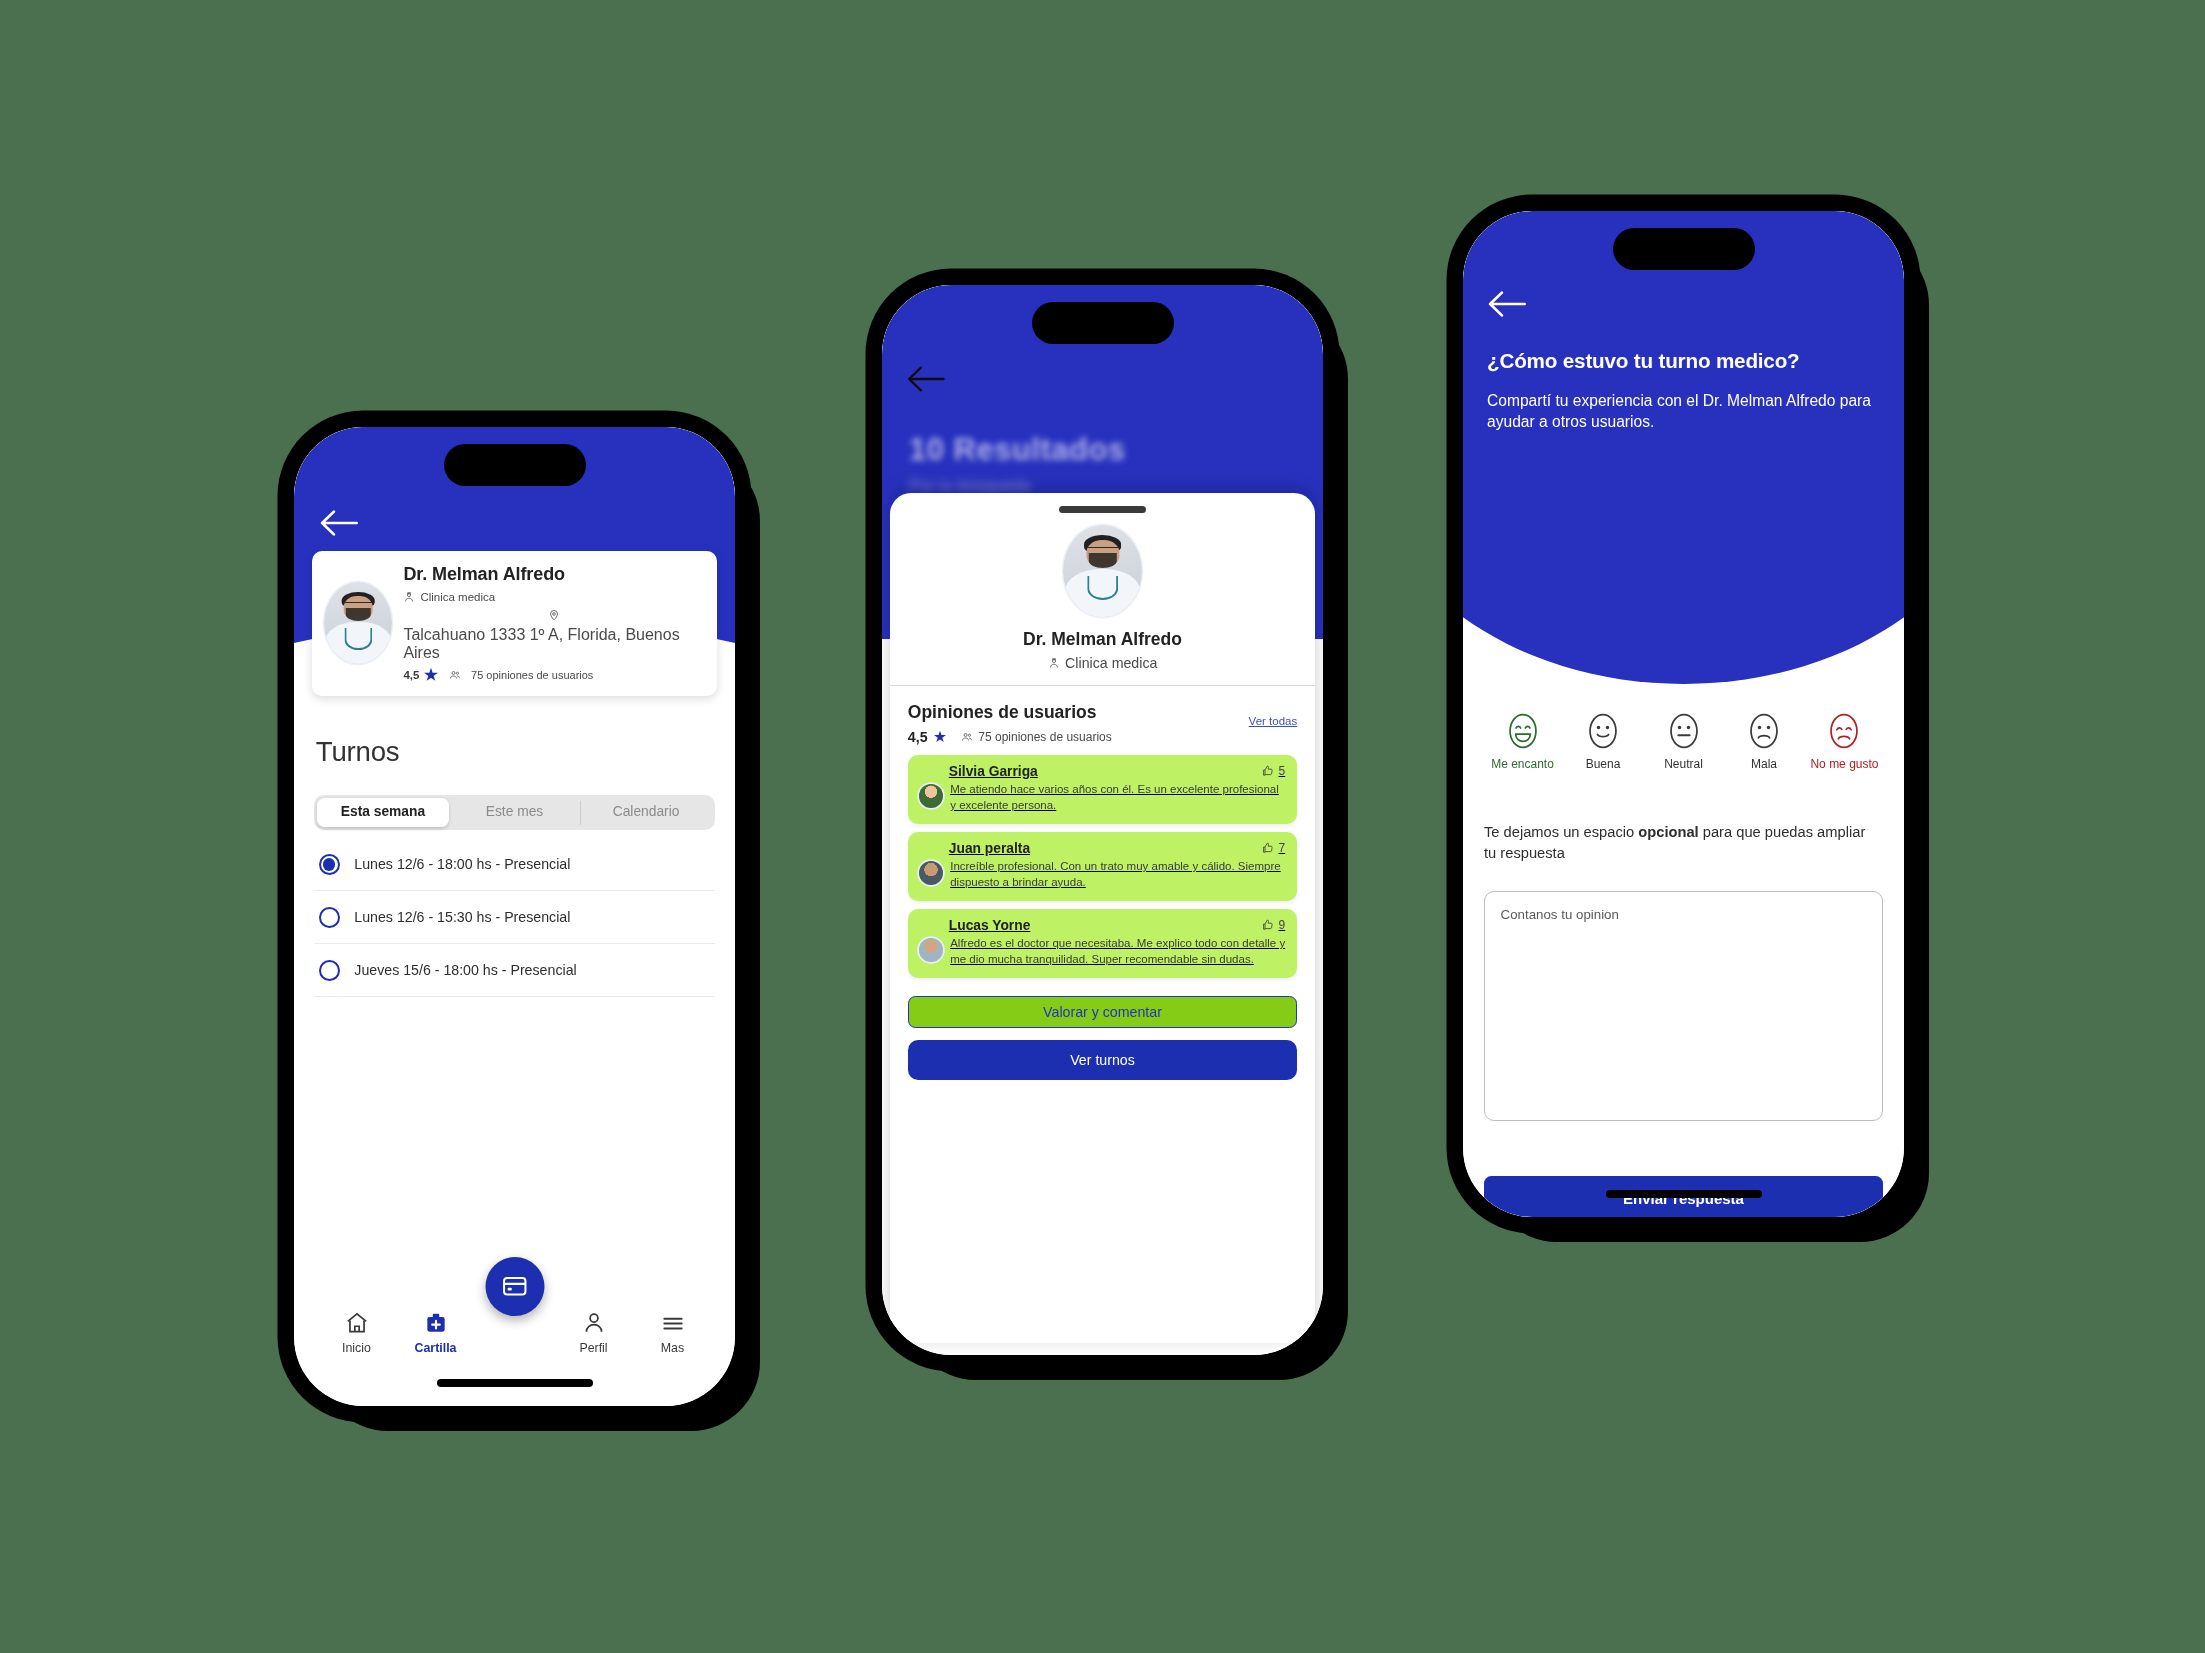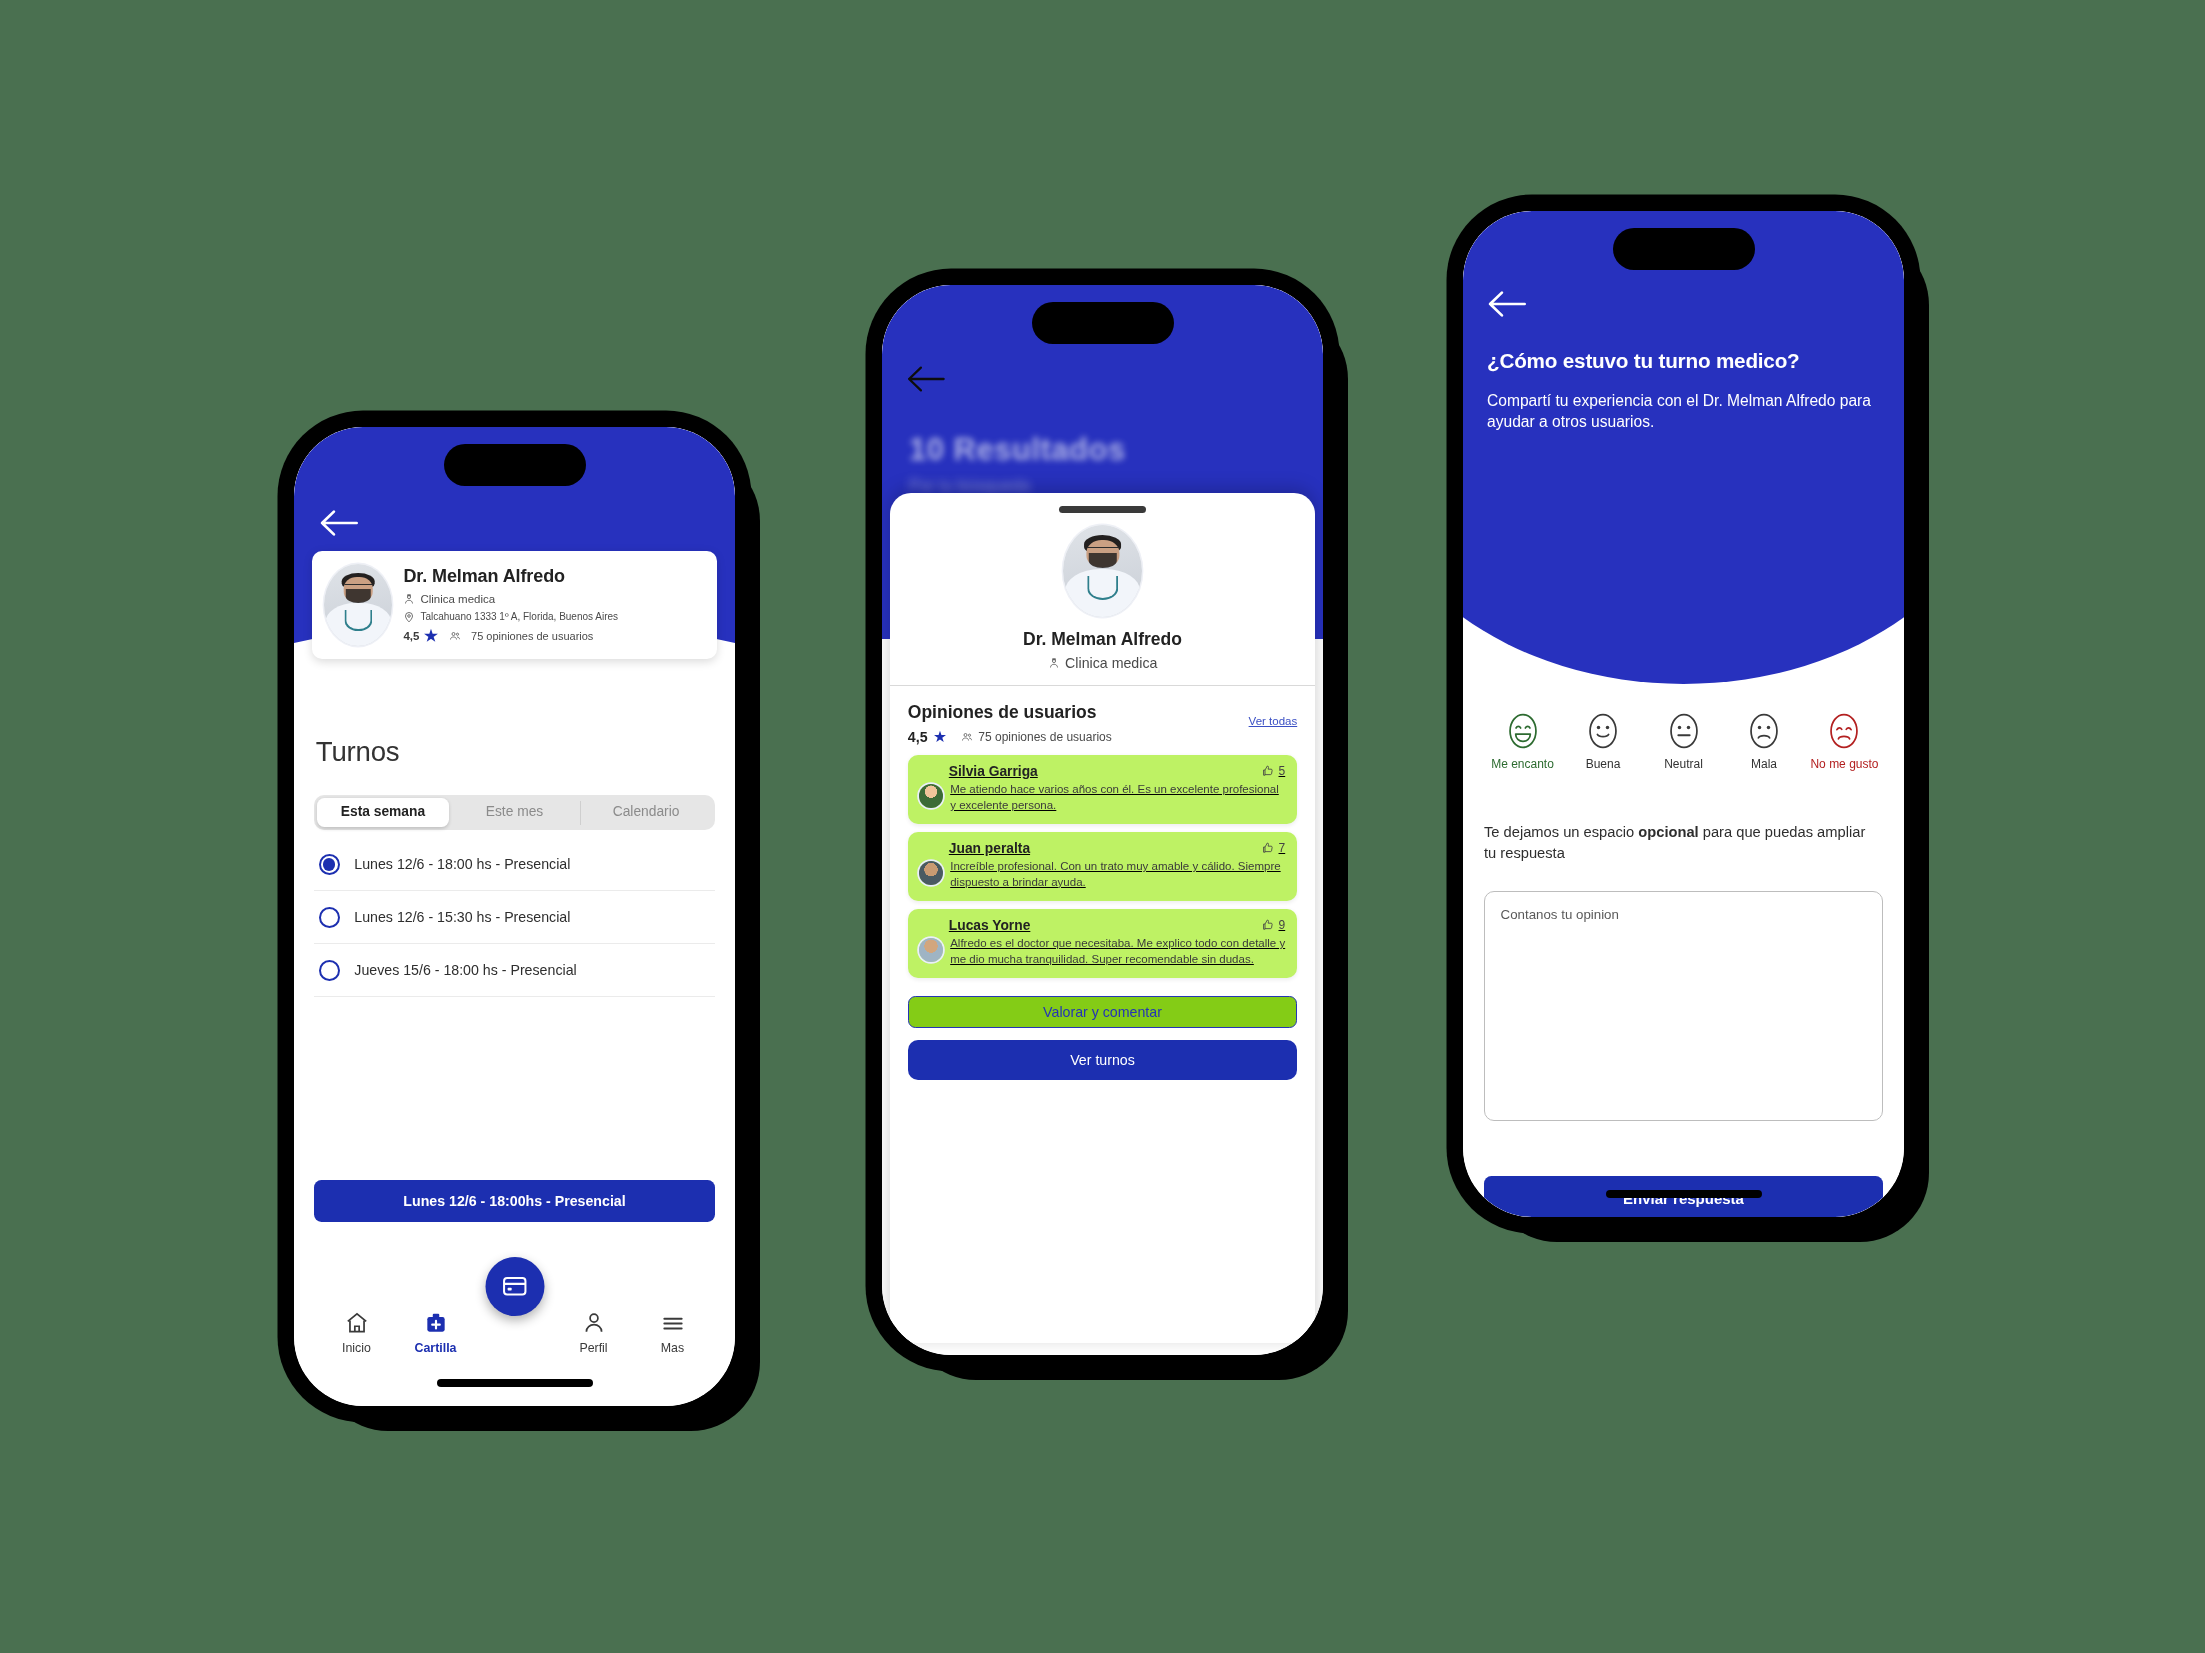--- a/index.html
+++ b/index.html
@@ -87,21 +87,21 @@
     width:36%;height:16%;background:#2b2724;border-radius:0 0 50% 50%;opacity:.88;}
   .docphoto .glass{position:absolute;top:24%;left:50%;transform:translateX(-50%);
     width:40%;height:8%;border-top:1.4px solid #2c2c2c;}
   .docphoto .coat{position:absolute;bottom:0;left:50%;transform:translateX(-50%);
     width:96%;height:52%;background:#f2f5fa;border-radius:46% 46% 0 0;}
   .docphoto .ste{position:absolute;bottom:18%;left:50%;transform:translateX(-50%);
     width:40%;height:26%;border:2.3px solid #2f7f8c;border-top:none;border-radius:0 0 50% 50%;}
   .docinfo { flex:1; min-width:0; }
   .docname { font-size:18px;font-weight:700;color:#222;margin-bottom:6.4px;letter-spacing:-0.1px; }
   .docrow { display:flex;align-items:center;gap:5px;font-size:11.5px;color:#4a4a4a;margin-bottom:5.5px; }
-  .docrow.small { font-size:10px; }
+  .docrow.small { font-size:16px;flex-direction:column; }
   .rating { display:flex;align-items:center;gap:4.6px;font-size:11.5px;color:#3a3a3a;font-weight:600; }
   .star { color:#1c2fb0; font-size:15.6px; line-height:1; }
   .rating .rev { font-weight:400;color:#4a4a4a;margin-left:5.5px;font-size:11px; }
   .ico { width:12px;height:12px;flex:none; }
   .ico svg { width:100%;height:100%;display:block; }
 
   #p1 .body { position:absolute;top:276px;left:0;right:0;bottom:0;padding:0 20px; }
   .h1title { font-size:27.6px;font-weight:400;color:#333;margin:33px 0 27px 1.8px;letter-spacing:-0.2px; }
   .segmented {
     display:flex;background:#e6e6e6;border-radius:10px;height:35px;align-items:center;
@@ -305,21 +305,20 @@
             <span class="radio"></span>
             <span>Lunes 12/6 - 15:30 hs - Presencial</span>
           </div>
           <div class="slot">
             <span class="radio"></span>
             <span>Jueves 15/6 - 18:00 hs - Presencial</span>
           </div>
         </div>
       </div>
 
-      <div class="cta">Lunes 12/6 - 18:00hs - Presencial</div>
 
       <div class="fab">
         <svg viewBox="0 0 24 24" fill="none" stroke="#fff" stroke-width="1.7">
             <rect x="3" y="5" width="18" height="14" rx="2.6"></rect>
             <path d="M3 10h18"></path>
             <rect x="6" y="13.2" width="3.4" height="2.3" rx=".6" fill="#fff" stroke="none"></rect>
           </svg>
       </div>
 
       <div class="tabbar">

